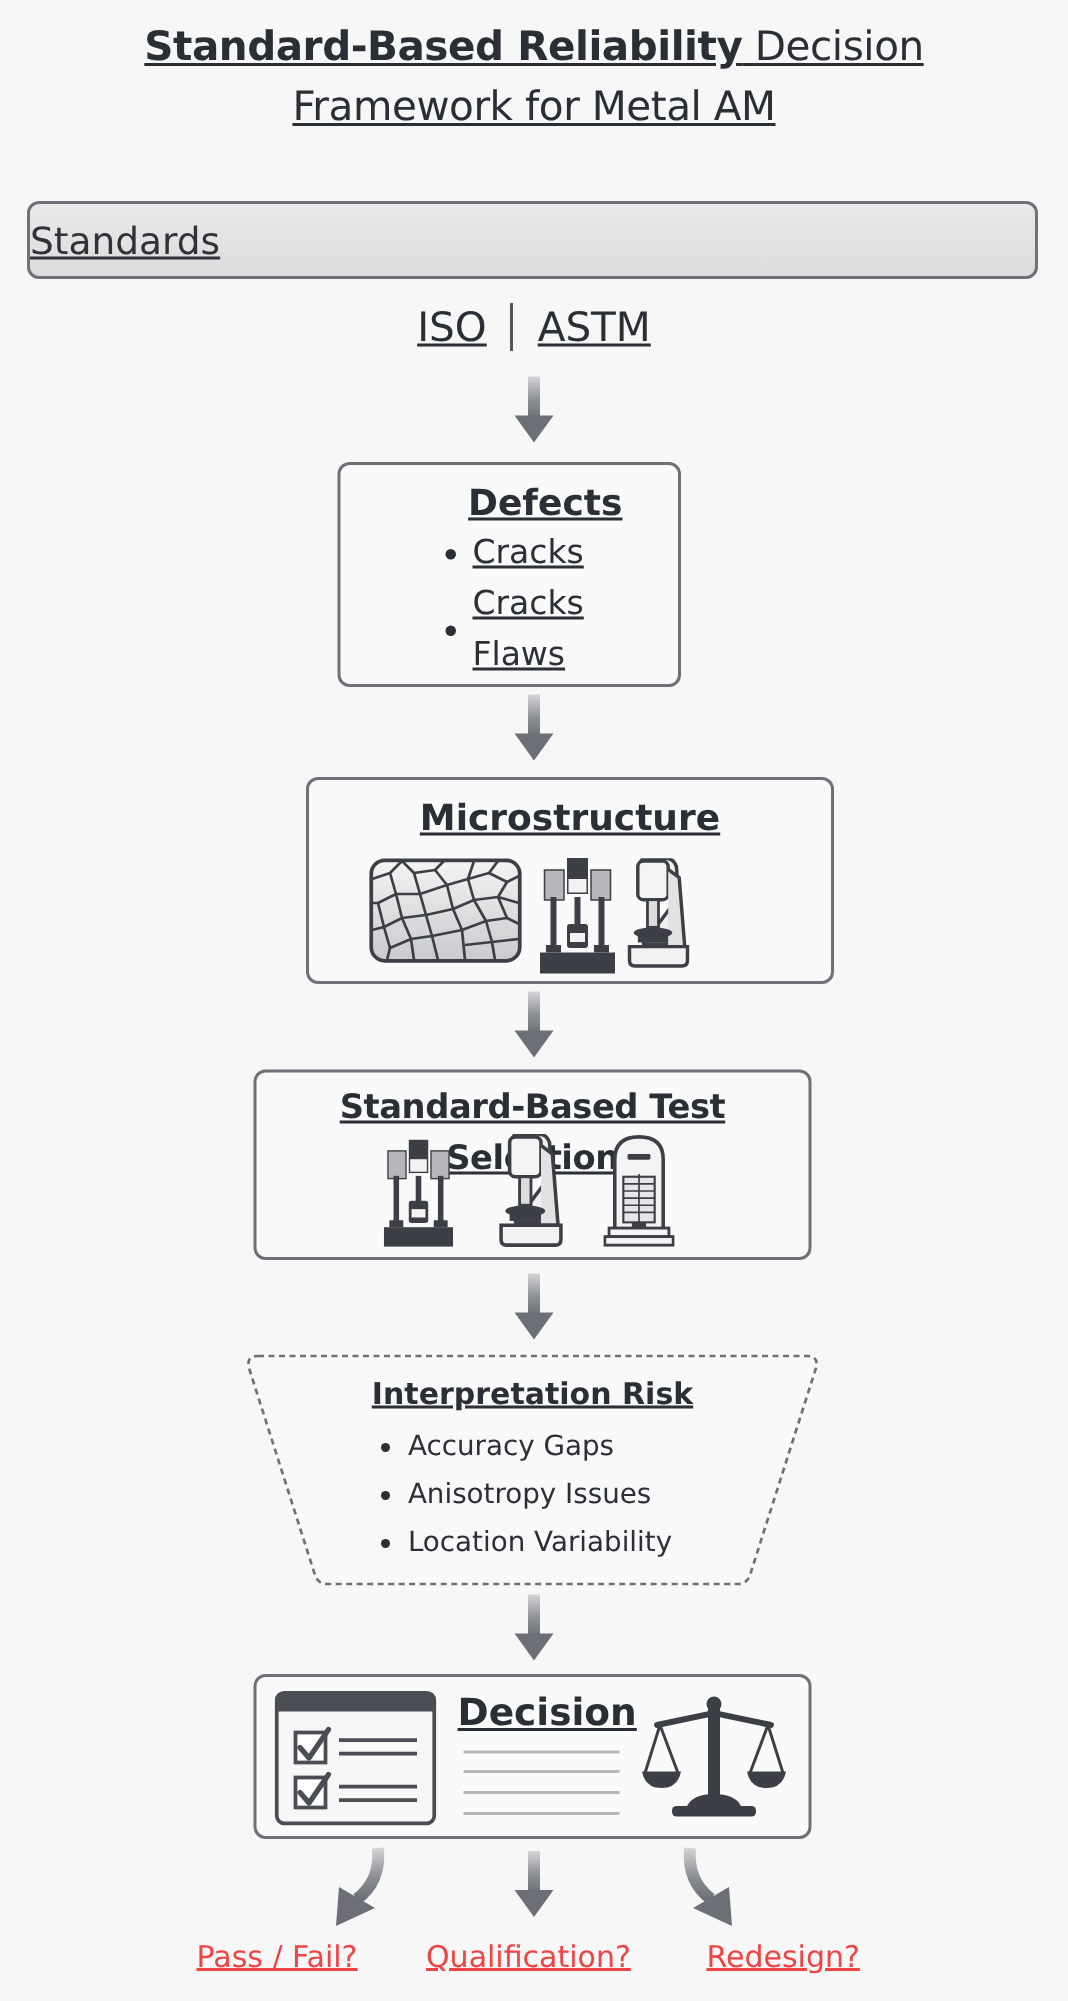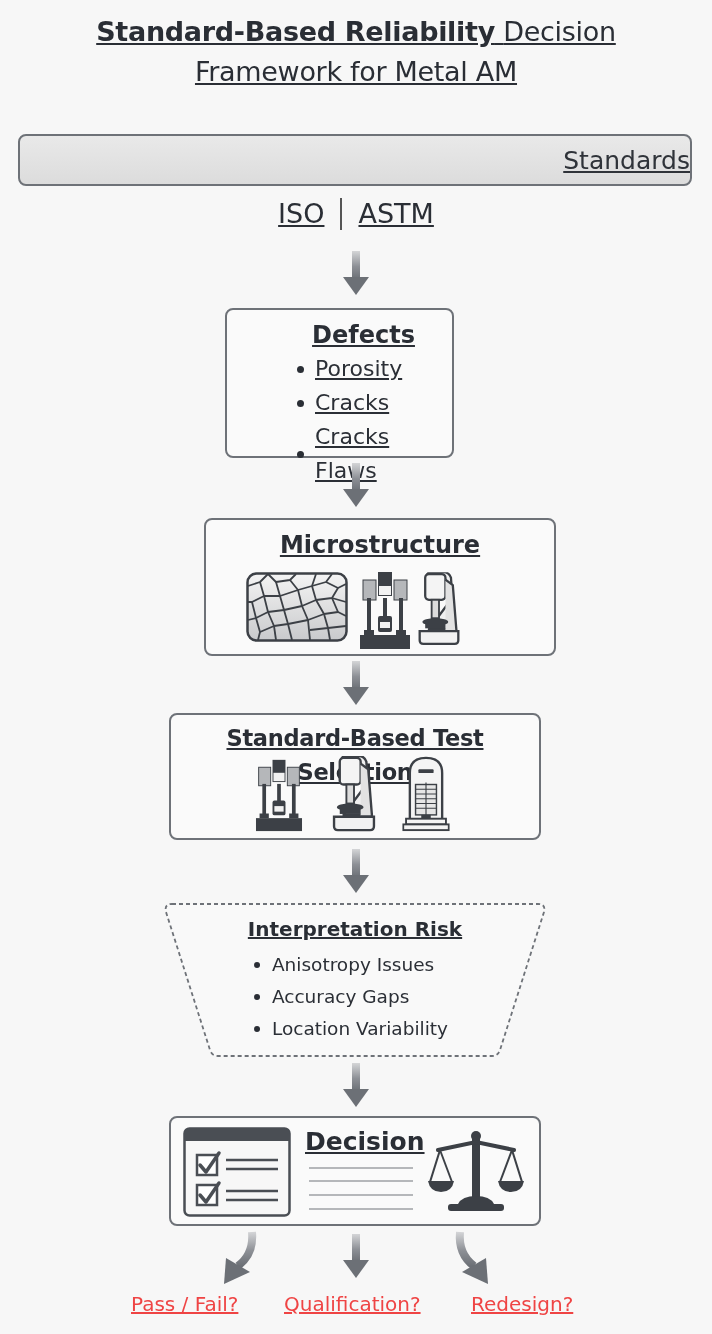--- a/index.html
+++ b/index.html
@@ -16,26 +16,26 @@
       font-size: 27px; line-height: 36px; color: #2a2e35;
       letter-spacing: -0.3px;
     }
     .title b { font-weight: bold; }
 
     .standards-bar {
       left: 18px; top: 134px; width: 674px; height: 52px;
       box-sizing: border-box;
       border: 2px solid #6e7278; border-radius: 8px;
       background: linear-gradient(#e9e9e9, #dcdcdc);
-      display: flex; align-items: center; justify-content: flex-end;
+      display: flex; align-items: center; justify-content: flex-start;
       font-size: 25px; color: #2f3339;
     }
     .std-row {
       left: 0; top: 198px; width: 712px; height: 40px;
-      display: flex; justify-content: center;
+      display: flex; align-items: center; justify-content: center;
       font-size: 27px; color: #2a2e35;
     }
     .std-row .sep { width: 2px; height: 32px; background: #555; margin: 0 16px; }
 
     .box {
       box-sizing: border-box;
       border: 2px solid #6e7278; border-radius: 8px;
       background: #fafafa;
     }
     .box-title { text-align: center; font-weight: bold; color: #2a2e35; }
@@ -144,21 +144,20 @@
   <span>ASTM</span>
 </div>
 
 <svg style="left:341px;top:250px" width="30" height="48">
     <use href="#down-arrow"></use>
   </svg>
 
 <div class="abs box defects">
   <div class="box-title">Defects</div>
   <ul class="bullets">
-    <li>Porosity</li>
     <li>Cracks</li>
     <li>Cracks Flaws</li>
   </ul>
 </div>
 
 <svg style="left:341px;top:462px" width="30" height="48">
     <use href="#down-arrow"></use>
   </svg>
 
 <div class="abs box micro">
@@ -223,22 +222,22 @@
 <svg style="left:341px;top:848px" width="30" height="48">
     <use href="#down-arrow"></use>
   </svg>
 
 <svg class="risk-wrap" style="left:160px;top:900px" width="390" height="160" viewBox="0 0 390 160">
   <path d="M12 4 L378 4 Q386 4 384 12 L340 150 Q338 156 332 156 L58 156 Q52 156 50 150 L6 12 Q4 4 12 4 Z" fill="#f9f9f9" stroke="#6e7278" stroke-width="1.8" stroke-dasharray="4 3"></path>
 </svg>
 <div class="abs risk-text">
   <div class="box-title">Interpretation Risk</div>
   <ul class="bullets">
+    <li>Accuracy Gaps</li>
     <li>Anisotropy Issues</li>
-    <li>Accuracy Gaps</li>
     <li>Location Variability</li>
   </ul>
 </div>
 
 <svg style="left:341px;top:1062px" width="30" height="48">
     <use href="#down-arrow"></use>
   </svg>
 
 <div class="abs box decision"></div>
 <svg style="left:183px;top:1127px" width="108" height="90" viewBox="0 0 108 90">

